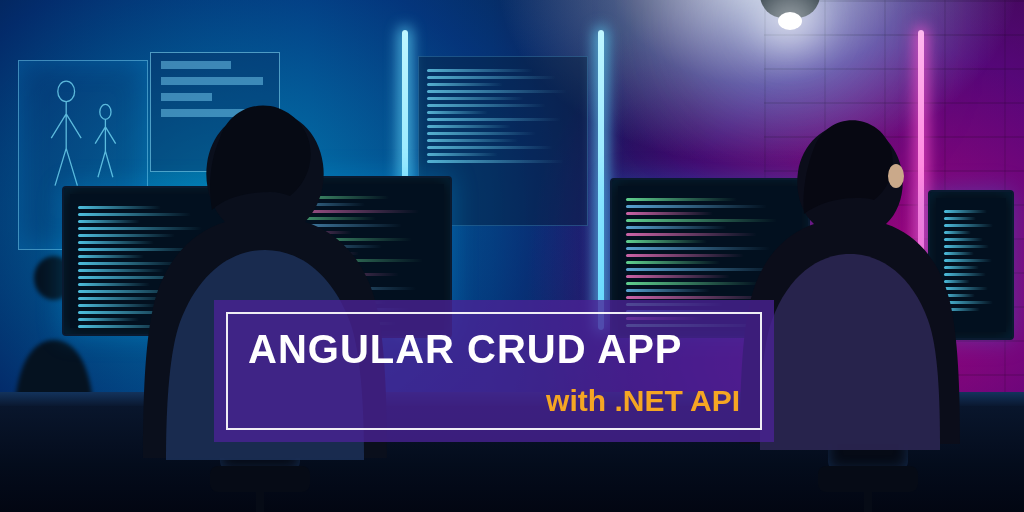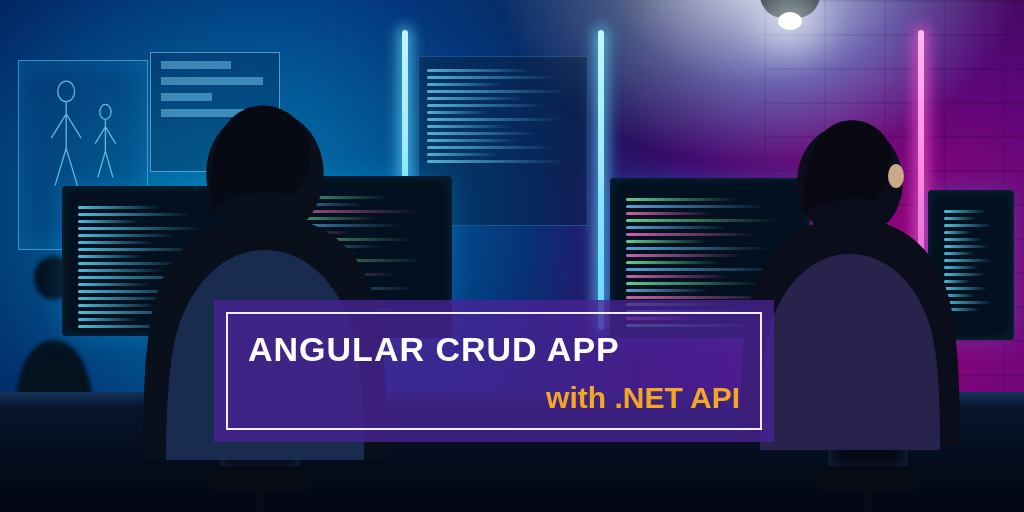--- a/index.html
+++ b/index.html
@@ -64,21 +64,21 @@
   .chair .seat{ position:absolute; left:10px; bottom:20px; width:100px; height:26px; background:#060b16; border-radius:8px; }
   .chair .pole{ position:absolute; left:56px; bottom:0; width:8px; height:24px; background:#060b16; }
   
   .title-box {
     position:absolute; left:214px; top:300px; width:560px; height:142px;
     background:rgba(74,34,150,0.78);
     outline:2px solid rgba(255,255,255,.92);
     outline-offset:-14px;
     display:flex; flex-direction:column; justify-content:center; padding:22px 34px 20px;
   }
-  .title-main { color:#fff; font-weight:800; font-size:34px; letter-spacing:1px; }
+  .title-main { color:#fff; font-weight:800; font-size:40px; letter-spacing:1px; }
   .title-sub { color:#f5a623; font-weight:600; font-size:30px; text-align:right; margin-top:12px; }
   
   .bg-person { position:absolute; left:-6px; bottom:86px; width:120px; height:200px; filter:blur(2px) brightness(.5); }
 </style>
 </head>
 <body>
 
 <div class="scene">
   <div class="bricks"></div>
 

